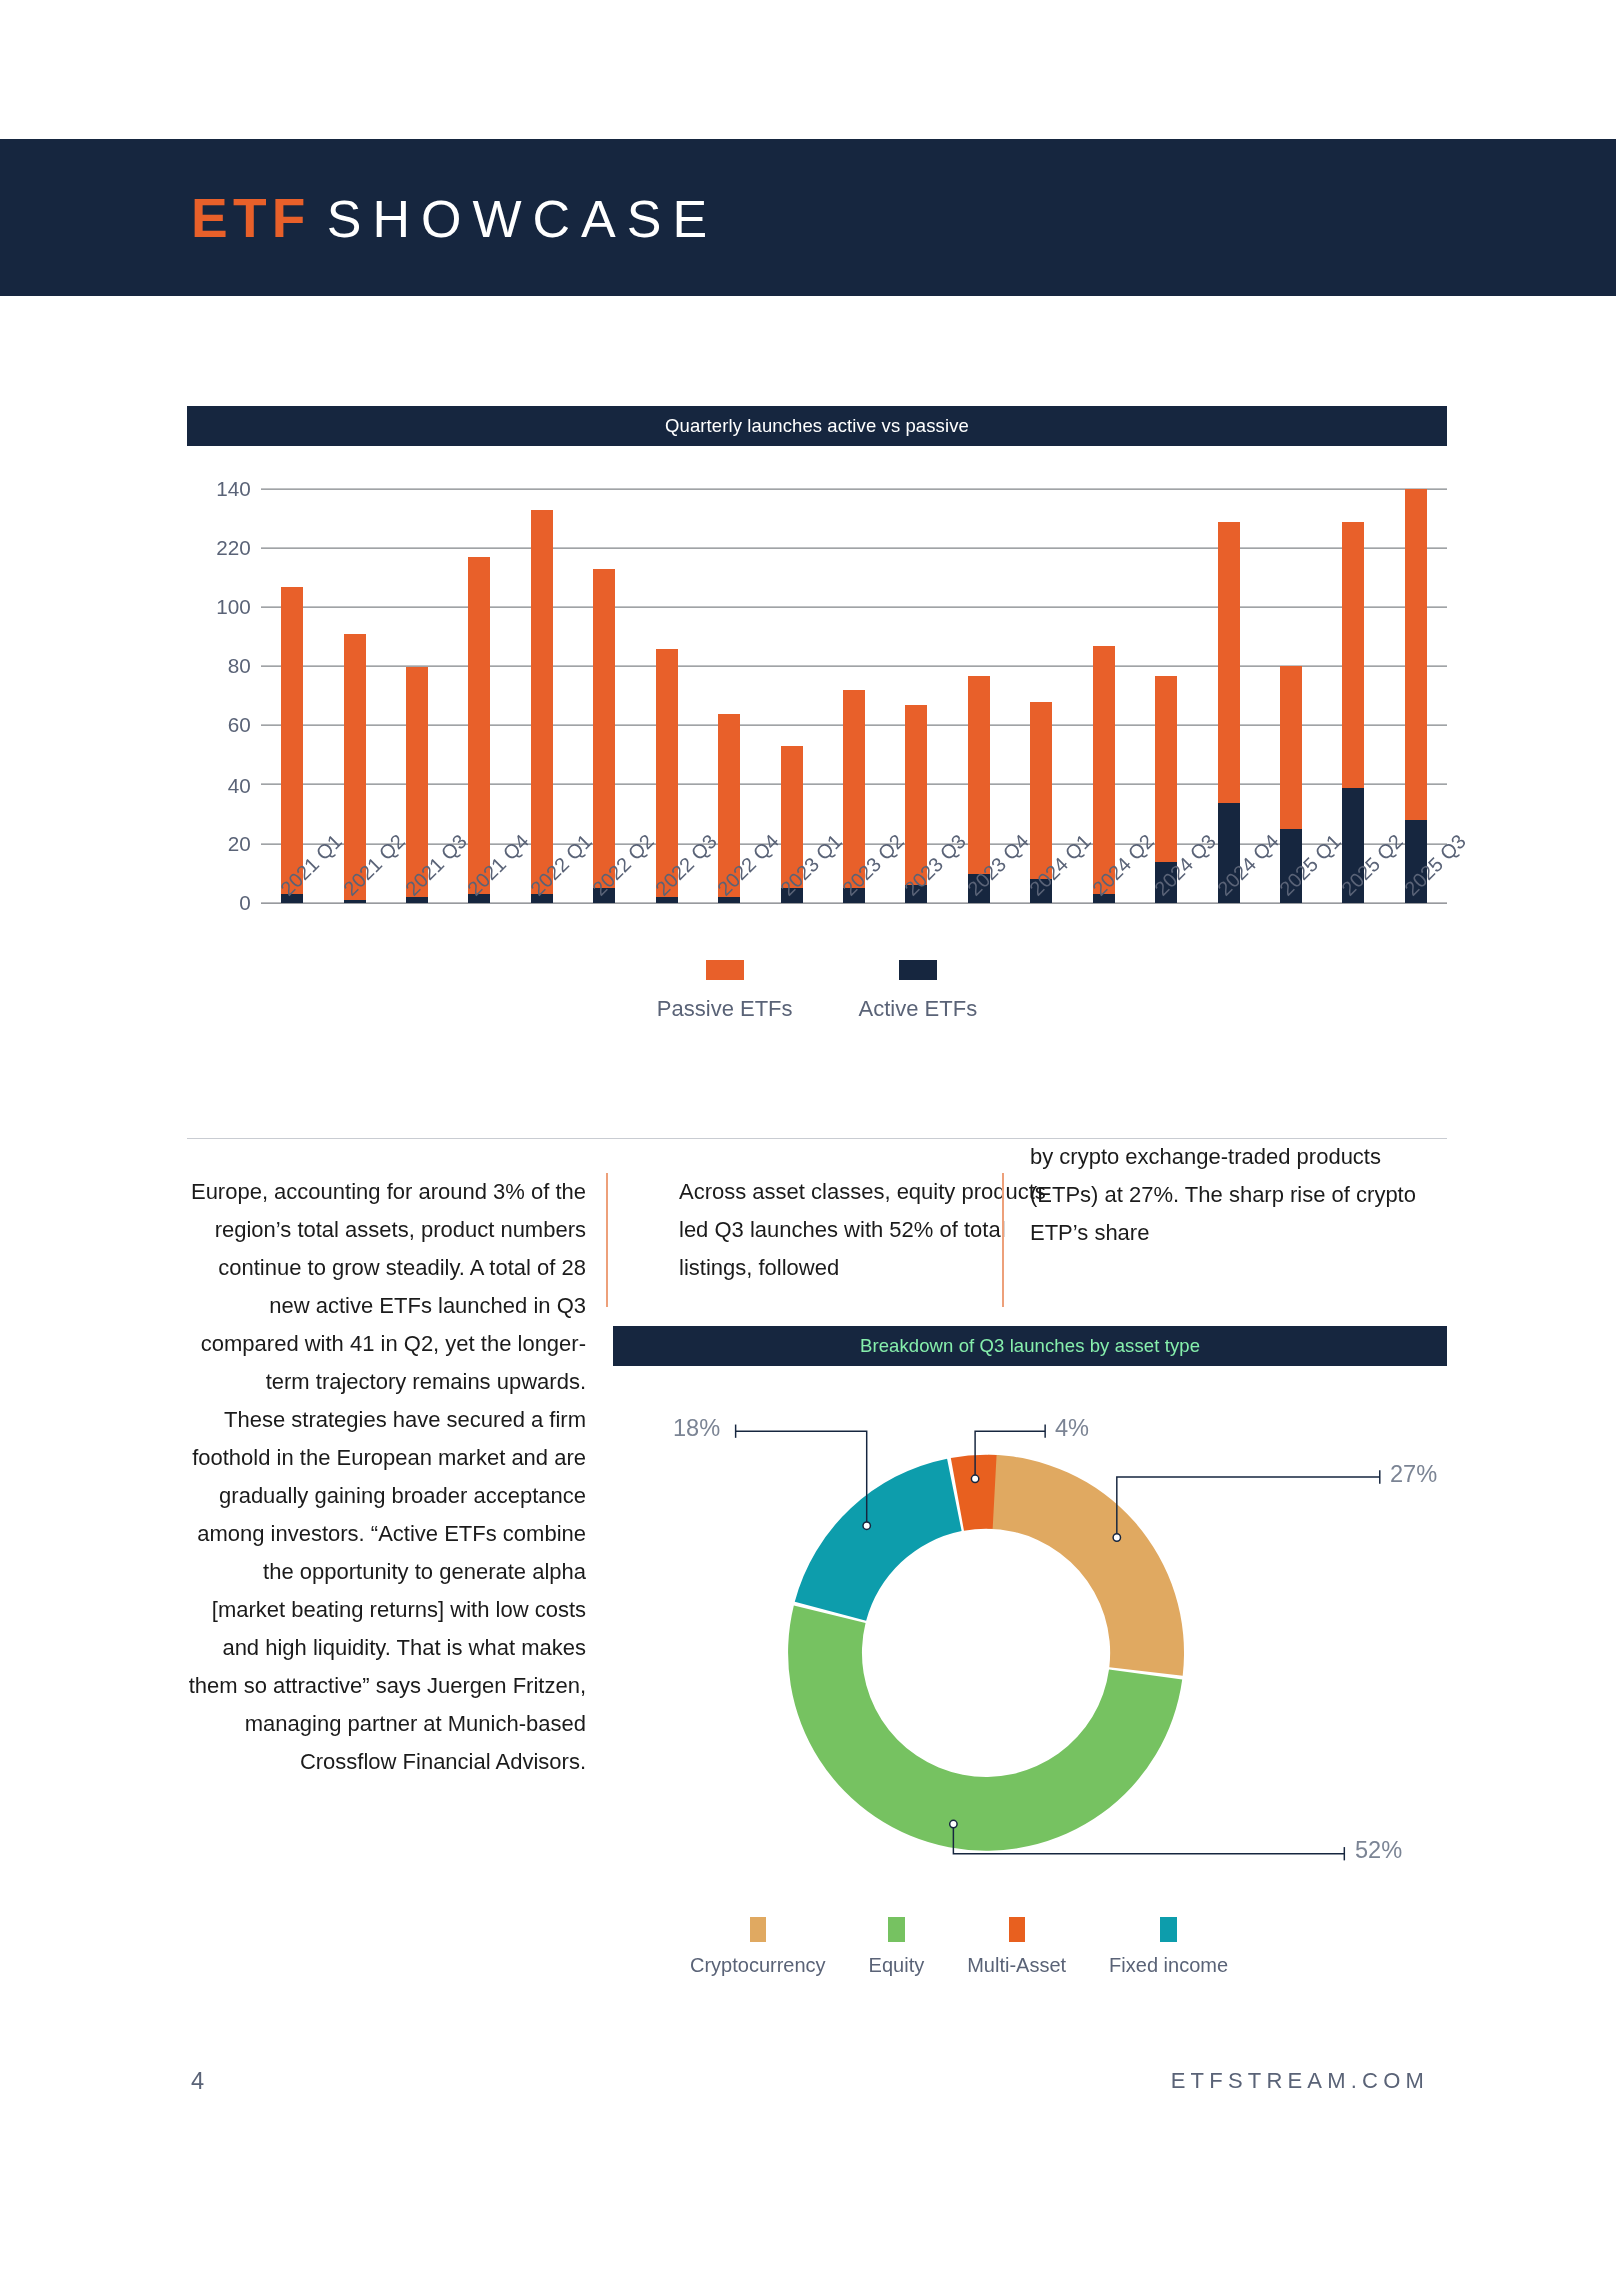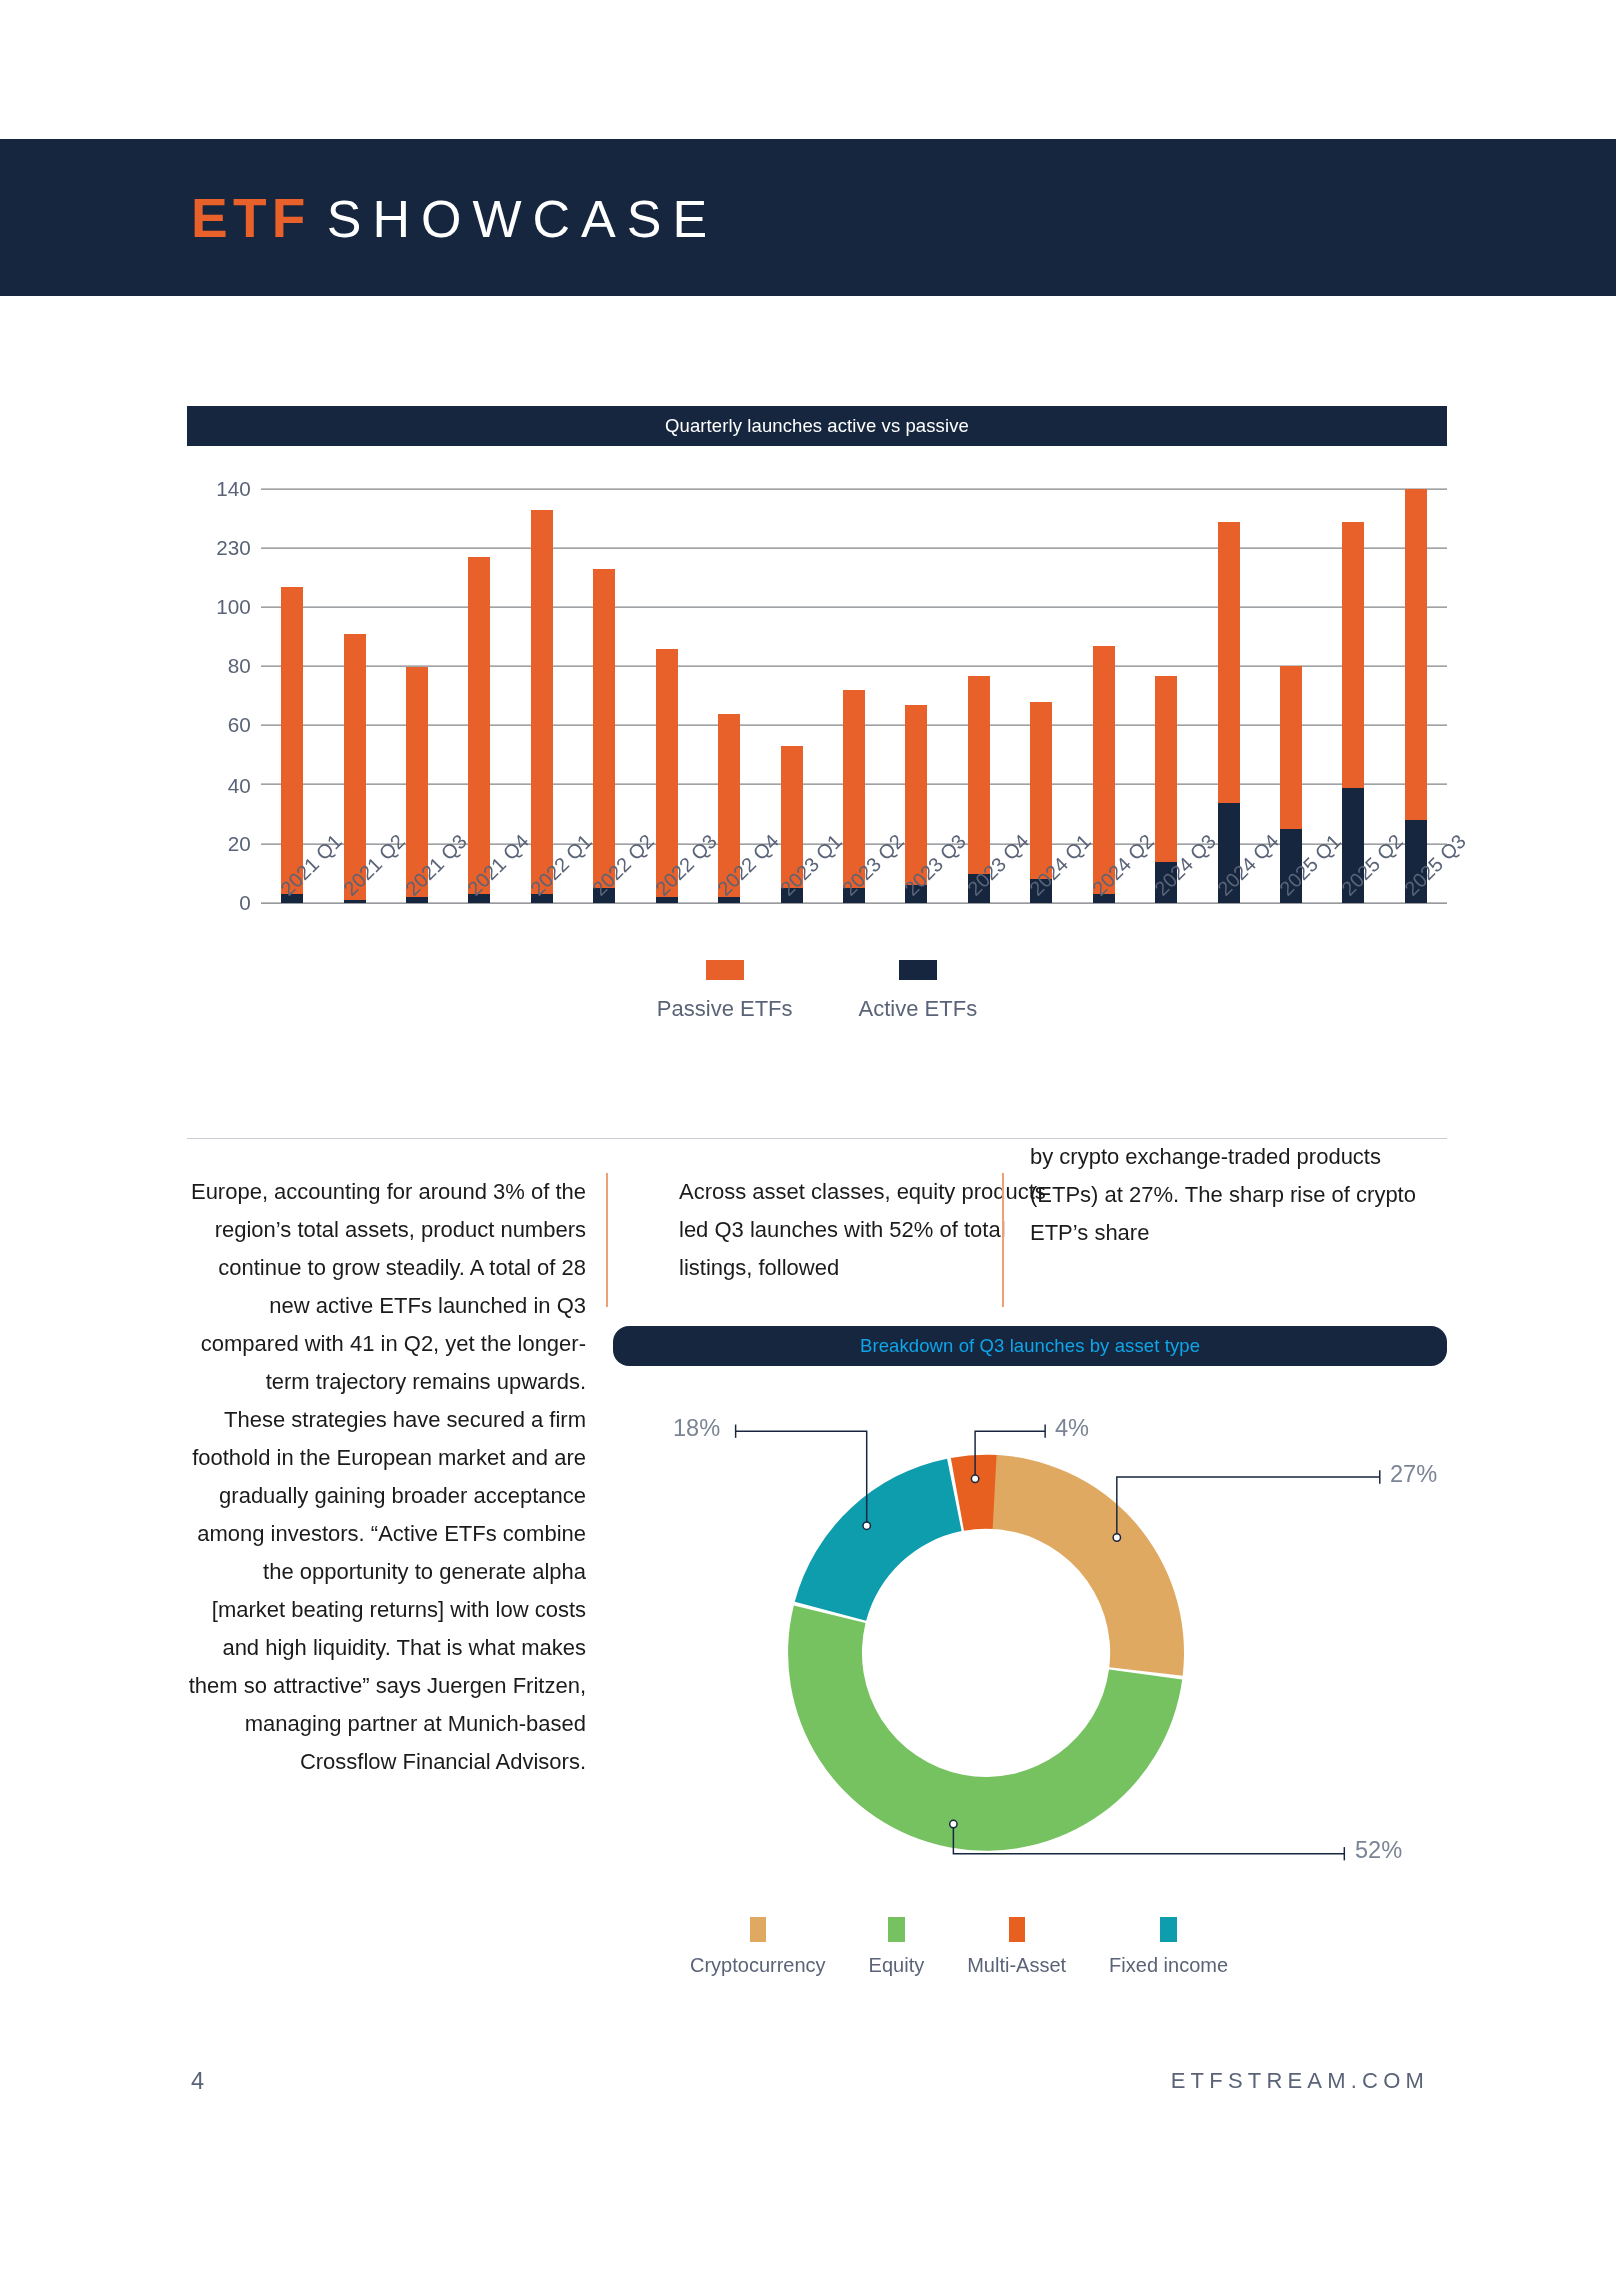--- a/index.html
+++ b/index.html
@@ -179,25 +179,24 @@
 
   
   .donut-panel {
     position: absolute;
     left: 613px; top: 1326px;
     width: 834px;
   }
   .donut-title-bar {
     width: 100%; height: 40px;
     background: #16263F;
-    color: #0ea5e9;
+    color: #86efac;
     display: flex; align-items: center; justify-content: center;
     font-size: 18.5px;
     letter-spacing: 0.1px;
-    border-radius: 16px;
   }
   .donut-stage {
     position: relative;
     width: 100%;
     height: 547px;
   }
   .donut-stage svg { position: absolute; left: 0; top: 0; }
   .donut-pct {
     position: absolute;
     font-size: 23.6px;
@@ -248,21 +247,21 @@
   <div class="chart-title-bar">Quarterly launches active vs passive</div>
 
   <div class="plot-wrap">
     <div class="y-axis" id="bar-y-axis">
         <div class="y-tick" style="top: 414px;">0</div>
         <div class="y-tick" style="top: 355px;">20</div>
         <div class="y-tick" style="top: 297px;">40</div>
         <div class="y-tick" style="top: 236px;">60</div>
         <div class="y-tick" style="top: 177px;">80</div>
         <div class="y-tick" style="top: 118px;">100</div>
-        <div class="y-tick" style="top: 59px;">230</div>
+        <div class="y-tick" style="top: 59px;">220</div>
         <div class="y-tick" style="top: 0px;">140</div>
       </div>
     <div class="grid-area" id="bar-grid">
         <div class="gridline baseline" style="top: 414px;"></div>
         <div class="gridline" style="top: 355px;"></div>
         <div class="gridline" style="top: 295px;"></div>
         <div class="gridline" style="top: 236px;"></div>
         <div class="gridline" style="top: 177px;"></div>
         <div class="gridline" style="top: 118px;"></div>
         <div class="gridline" style="top: 59px;"></div>

